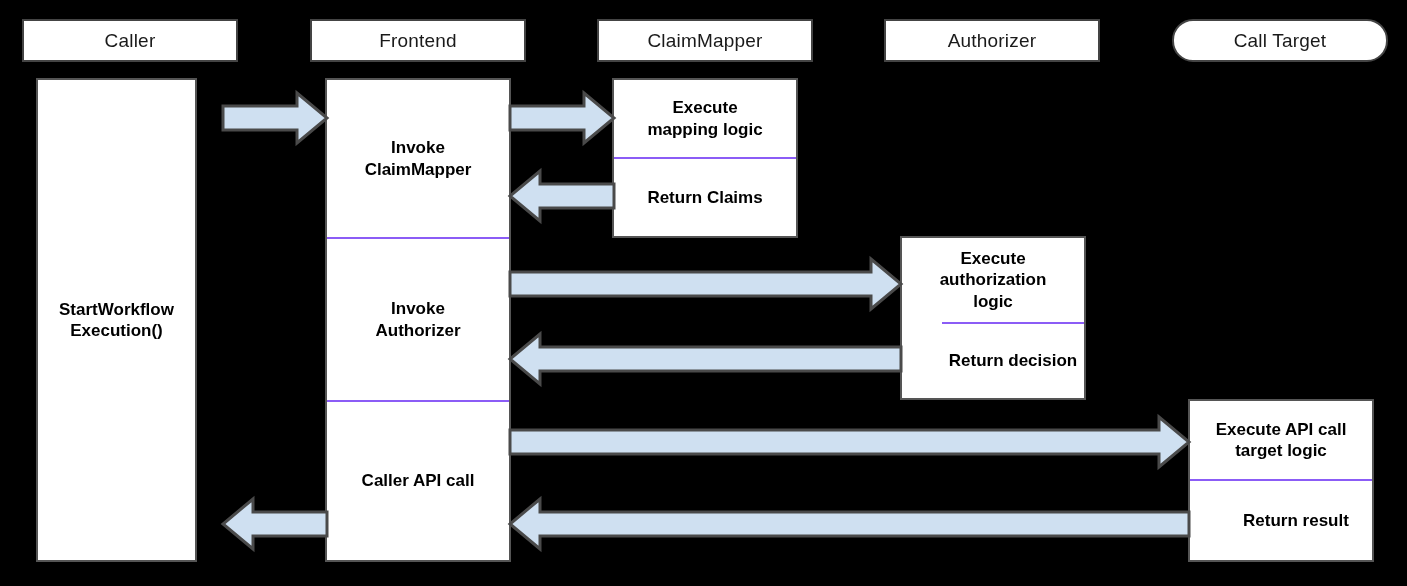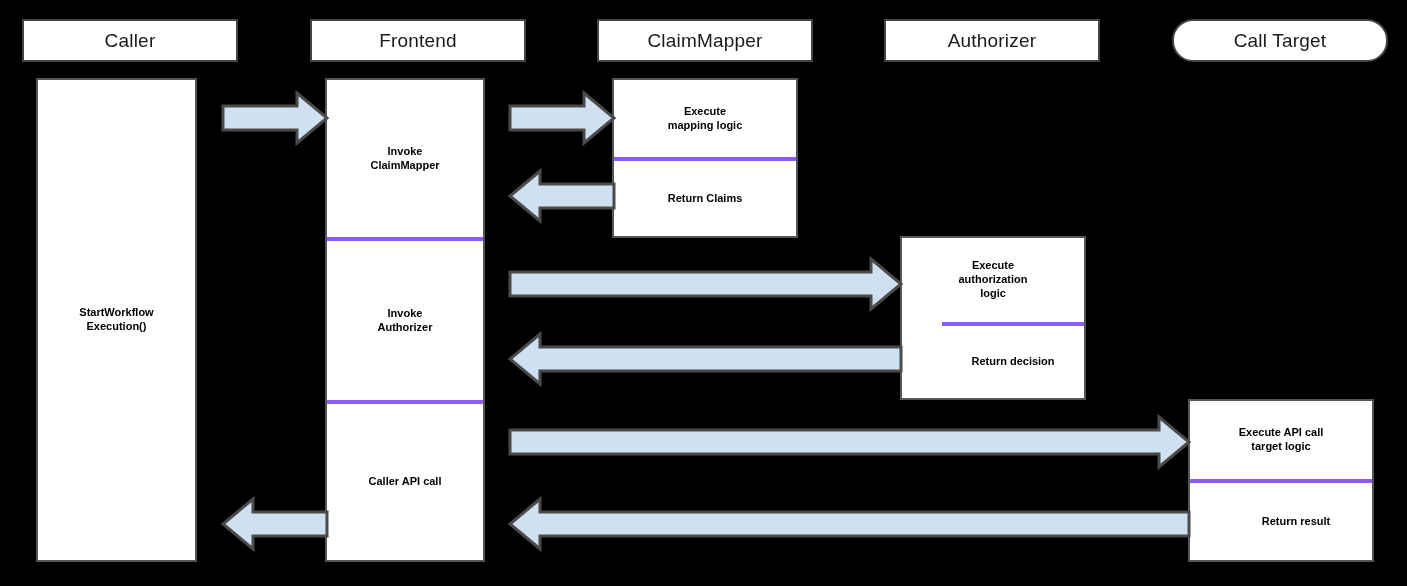--- a/index.html
+++ b/index.html
@@ -45,28 +45,28 @@
     flex-direction: column;
   }
   .act-seg {
     box-sizing: border-box;
     background: #ffffff;
     display: flex;
     align-items: center;
     justify-content: center;
     text-align: center;
     color: #000000;
-    font-size: 11px;
+    font-size: 17px;
     font-weight: bold;
     line-height: 1.25;
     padding: 2px 6px;
     font-family: "Liberation Sans", sans-serif;
   }
   .act-seg + .act-seg {
-    border-top: 4px solid #8b5cf6;
+    border-top: 2px solid #8b5cf6;
   }
 
   
   .arrow {
     position: absolute;
   }
   .arrow svg {
     display: block;
     overflow: visible;
   }
@@ -93,21 +93,21 @@
   </div>
 
   <div class="lifeline-header" style="left:1172px; top:19px; width:216px; height:43px;border-radius:21px;">
     <span>Call Target</span>
   </div>
 
   <div class="activation" style="left:36px; top:78px; width:161px; height:484px;">
     <div class="act-seg" style="flex:1 1 auto;">StartWorkflow<br>Execution()</div>
   </div>
 
-  <div class="activation" style="left:325px; top:78px; width:160px; height:484px;">
+  <div class="activation" style="left:325px; top:78px; width:186px; height:484px;">
     <div class="act-seg" style="height:157px;">Invoke<br>ClaimMapper</div>
     <div class="act-seg" style="height:163px;">Invoke<br>Authorizer</div>
     <div class="act-seg" style="flex:1 1 auto;">Caller API call</div>
   </div>
 
   <div class="activation" style="left:612px; top:78px; width:186px; height:160px;">
     <div class="act-seg" style="height:77px;">Execute<br>mapping logic</div>
     <div class="act-seg" style="flex:1 1 auto;">Return Claims</div>
   </div>
 

